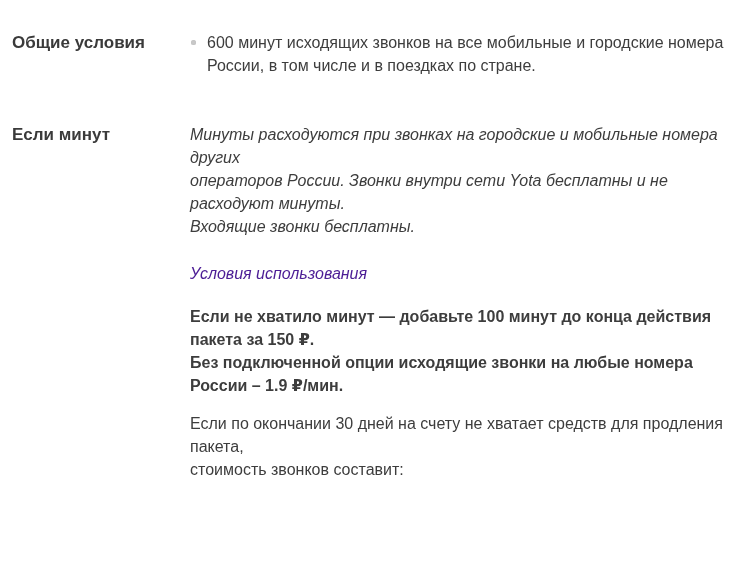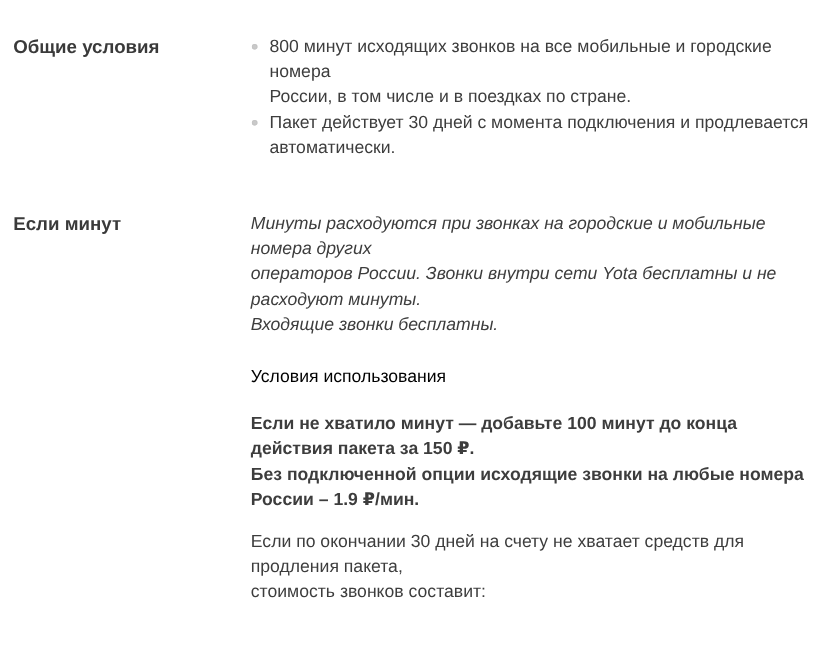--- a/index.html
+++ b/index.html
@@ -11,39 +11,39 @@
     font-family: "Liberation Sans", "DejaVu Sans", sans-serif;
     font-size: 16px;
     line-height: 23px;
     color: #3d3d3d;
     background: #ffffff;
   }
   .row {
     display: grid;
     grid-template-columns: 178px 1fr;
     align-items: start;
-    gap: 38px;
   }
   .row + .row { margin-top: 46px; }
   .sec-heading {
     margin: 0;
     font-size: 17px;
     font-weight: 700;
     line-height: 23px;
     color: #3a3a3a;
   }
   .content { max-width: 545px; }
   .content p {
     margin: 0;
     white-space: pre-line;
   }
   p.para-main { margin-bottom: 24px; font-style: italic; }
   p.subheading {
-    color: #000000;
+    color: #4c1d95;
     margin-bottom: 20px;
+    font-style: italic;
   }
   p.para-option { margin-bottom: 15px; font-weight: bold; }
   p.para-renewal { margin-bottom: 0; }
   ul.bullet-list {
     list-style: none;
     margin: 0;
     padding: 0;
   }
   ul.bullet-list li {
     display: flex;
@@ -64,27 +64,22 @@
 <body>
 
 <div class="doc">
 
   <section class="row">
     <h3 class="sec-heading">Общие условия</h3>
     <div class="content">
       <ul class="bullet-list">
         <li>
           <span class="dot"></span>
-          <span class="li-text">800 минут исходящих звонков на все мобильные и городские номера
+          <span class="li-text">600 минут исходящих звонков на все мобильные и городские номера
 России, в том числе и в поездках по стране.</span>
-        </li>
-        <li>
-          <span class="dot"></span>
-          <span class="li-text">Пакет действует 30 дней с момента подключения и продлевается
-автоматически.</span>
         </li>
       </ul>
     </div>
   </section>
 
   <section class="row">
     <h3 class="sec-heading">Если минут</h3>
     <div class="content">
       <p class="para-main">Минуты расходуются при звонках на городские и мобильные номера других
 операторов России. Звонки внутри сети Yota бесплатны и не расходуют минуты.

